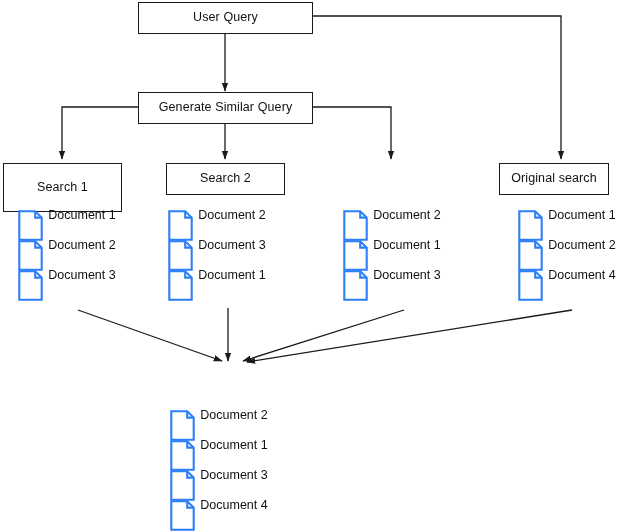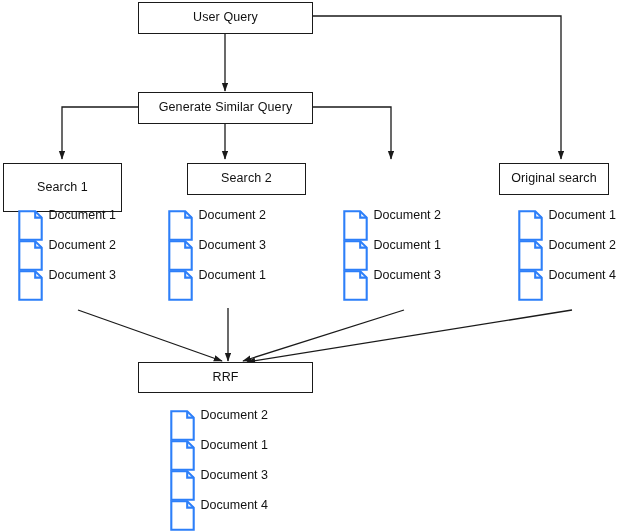--- a/index.html
+++ b/index.html
@@ -53,21 +53,21 @@
     left: 0;
     top: 0;
     width: 25px;
     height: 31px;
   }
   .doc-label {
     position: absolute;
     left: 30px;
     top: -2px;
     width: 68px;
-    text-align: right;
+    text-align: center;
     font-size: 12.5px;
     line-height: 15px;
     color: #111111;
     white-space: normal;
   }
 </style>
 </head>
 <body>
 
 <div id="canvas">
@@ -118,32 +118,29 @@
   </div>
 
   <div class="node" style="left:138px; top:92px; width:175px; height:32px;">
     <span>Generate Similar Query</span>
   </div>
 
   <div class="node" style="left:3px; top:163px; width:119px; height:49px;">
     <span>Search 1</span>
   </div>
 
-  <div class="node" style="left:166px; top:163px; width:119px; height:32px;margin-left:21px;">
+  <div class="node" style="left:166px; top:163px; width:119px; height:32px;">
     <span>Search 2</span>
   </div>
 
 
   <div class="node" style="left:499px; top:163px; width:110px; height:32px;">
     <span>Original search</span>
   </div>
 
-  <div class="node" style="left:138px; top:362px; width:175px; height:31px;">
-    <span>RRF</span>
-  </div>
 
   <div class="doclist" style="left:18px; top:210px;">
       <div class="docrow">
         <span class="doc-icon"><svg viewBox="0 0 25 31" width="25" height="31" aria-hidden="true">
             <path d="M1.3,1.3 L17.2,1.3 L23.7,7.6 L23.7,29.7 L1.3,29.7 Z" fill="#ffffff" stroke="#2d7ff9" stroke-width="2.1" stroke-linejoin="miter"></path>
             <path d="M17.2,1.3 L17.2,7.6 L23.7,7.6" fill="none" stroke="#2d7ff9" stroke-width="2.1" stroke-linejoin="miter"></path>
           </svg></span>
         <span class="doc-label">Document 1</span>
       </div>
       <div class="docrow">

